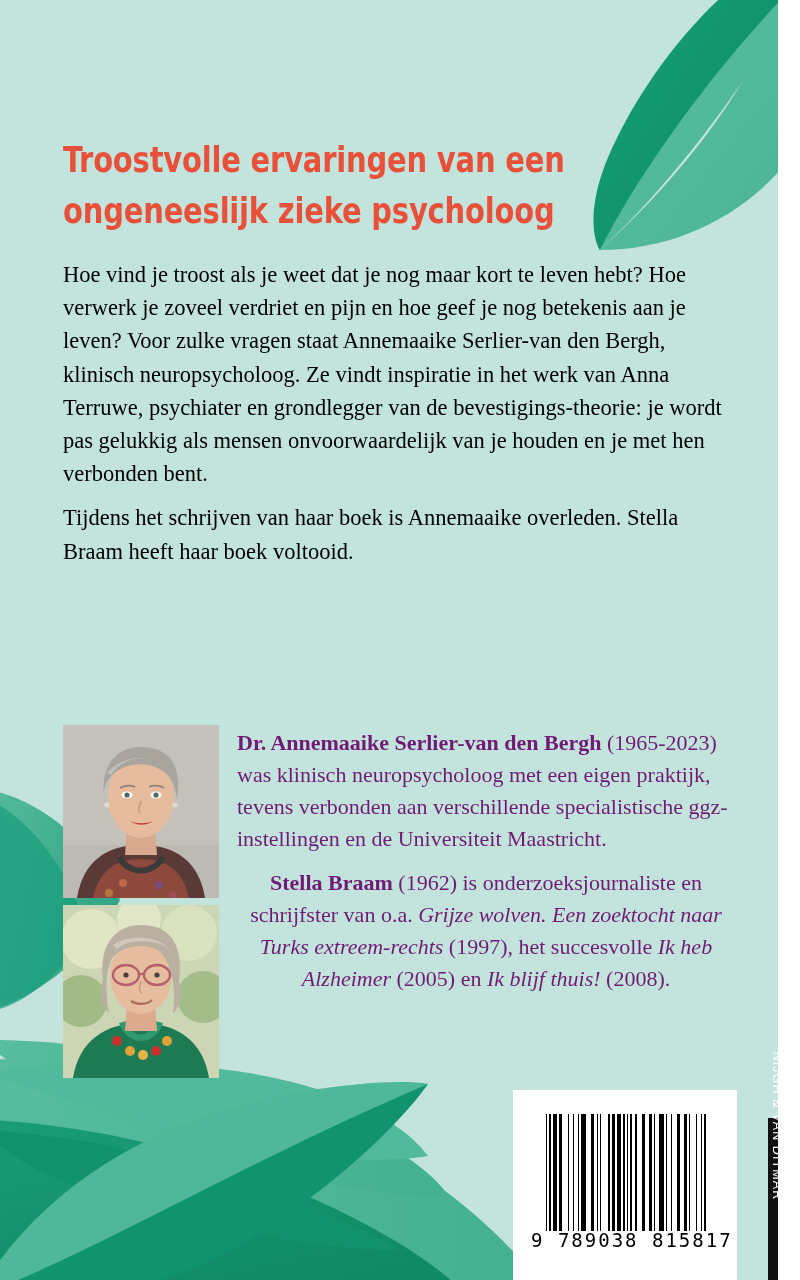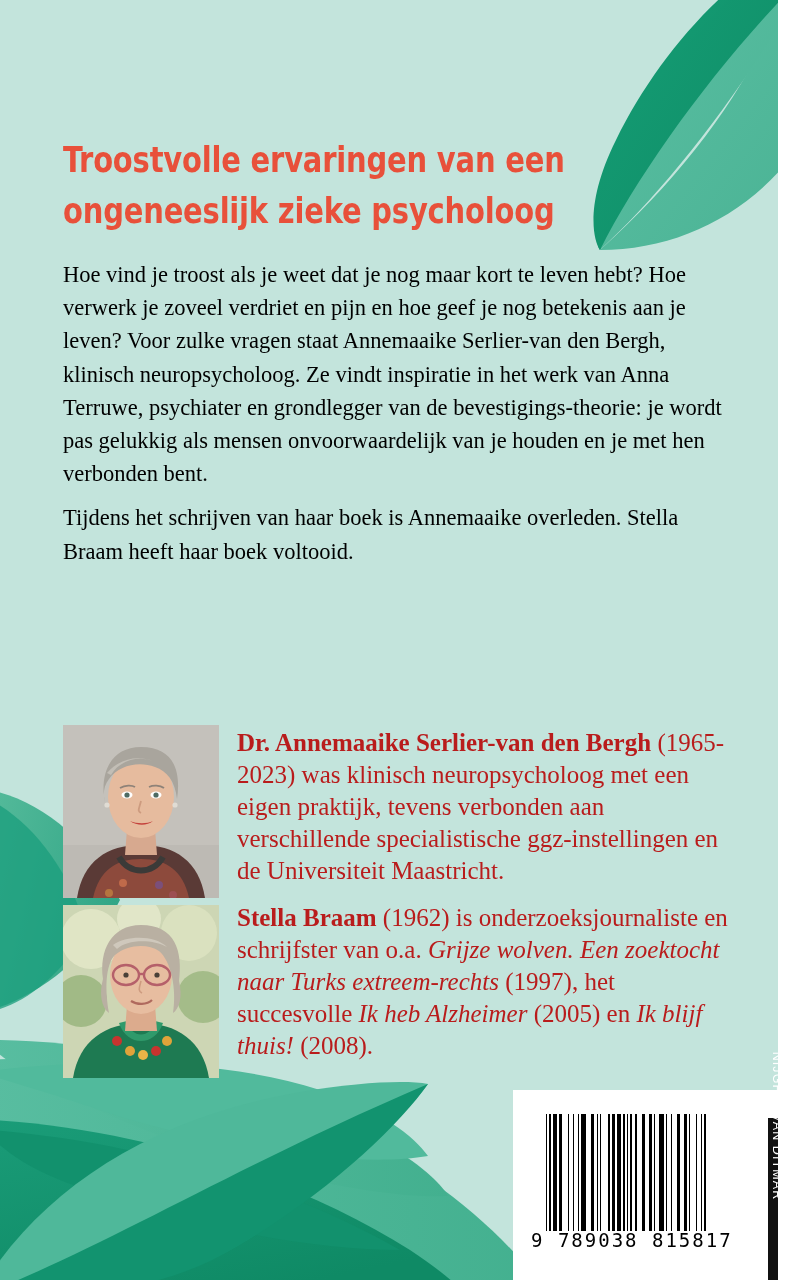--- a/index.html
+++ b/index.html
@@ -64,38 +64,37 @@
     overflow: hidden;
     background: #b9b6b0;
   }
   #photo-annemaaike { left: 63px; top: 725px; }
   #photo-stella     { left: 63px; top: 905px; }
 
   .author-bio {
     position: absolute;
     left: 237px;
     width: 498px;
-    color: #b91c1c;
-    font-size: 25px;
+    color: #701a75;
+    font-size: 22px;
     line-height: 32px;
   }
   #bio-annemaaike { top: 727px; }
-  #bio-stella     { top: 902px; }
+  #bio-stella     { top: 867px; text-align: center; }
   .author-bio .name { font-weight: bold; }
   .author-bio .title-italic { font-style: italic; }
 
   
   #barcode-block {
     position: absolute;
     left: 513px;
     top: 1090px;
     width: 224px;
     height: 190px;
     background: #ffffff;
-    padding-left: 44px;
   }
   #barcode-bars {
     position: absolute;
     left: 33px;
     top: 24px;
     width: 160px;
     height: 117px;
   }
   #barcode-bars span {
     position: absolute;

